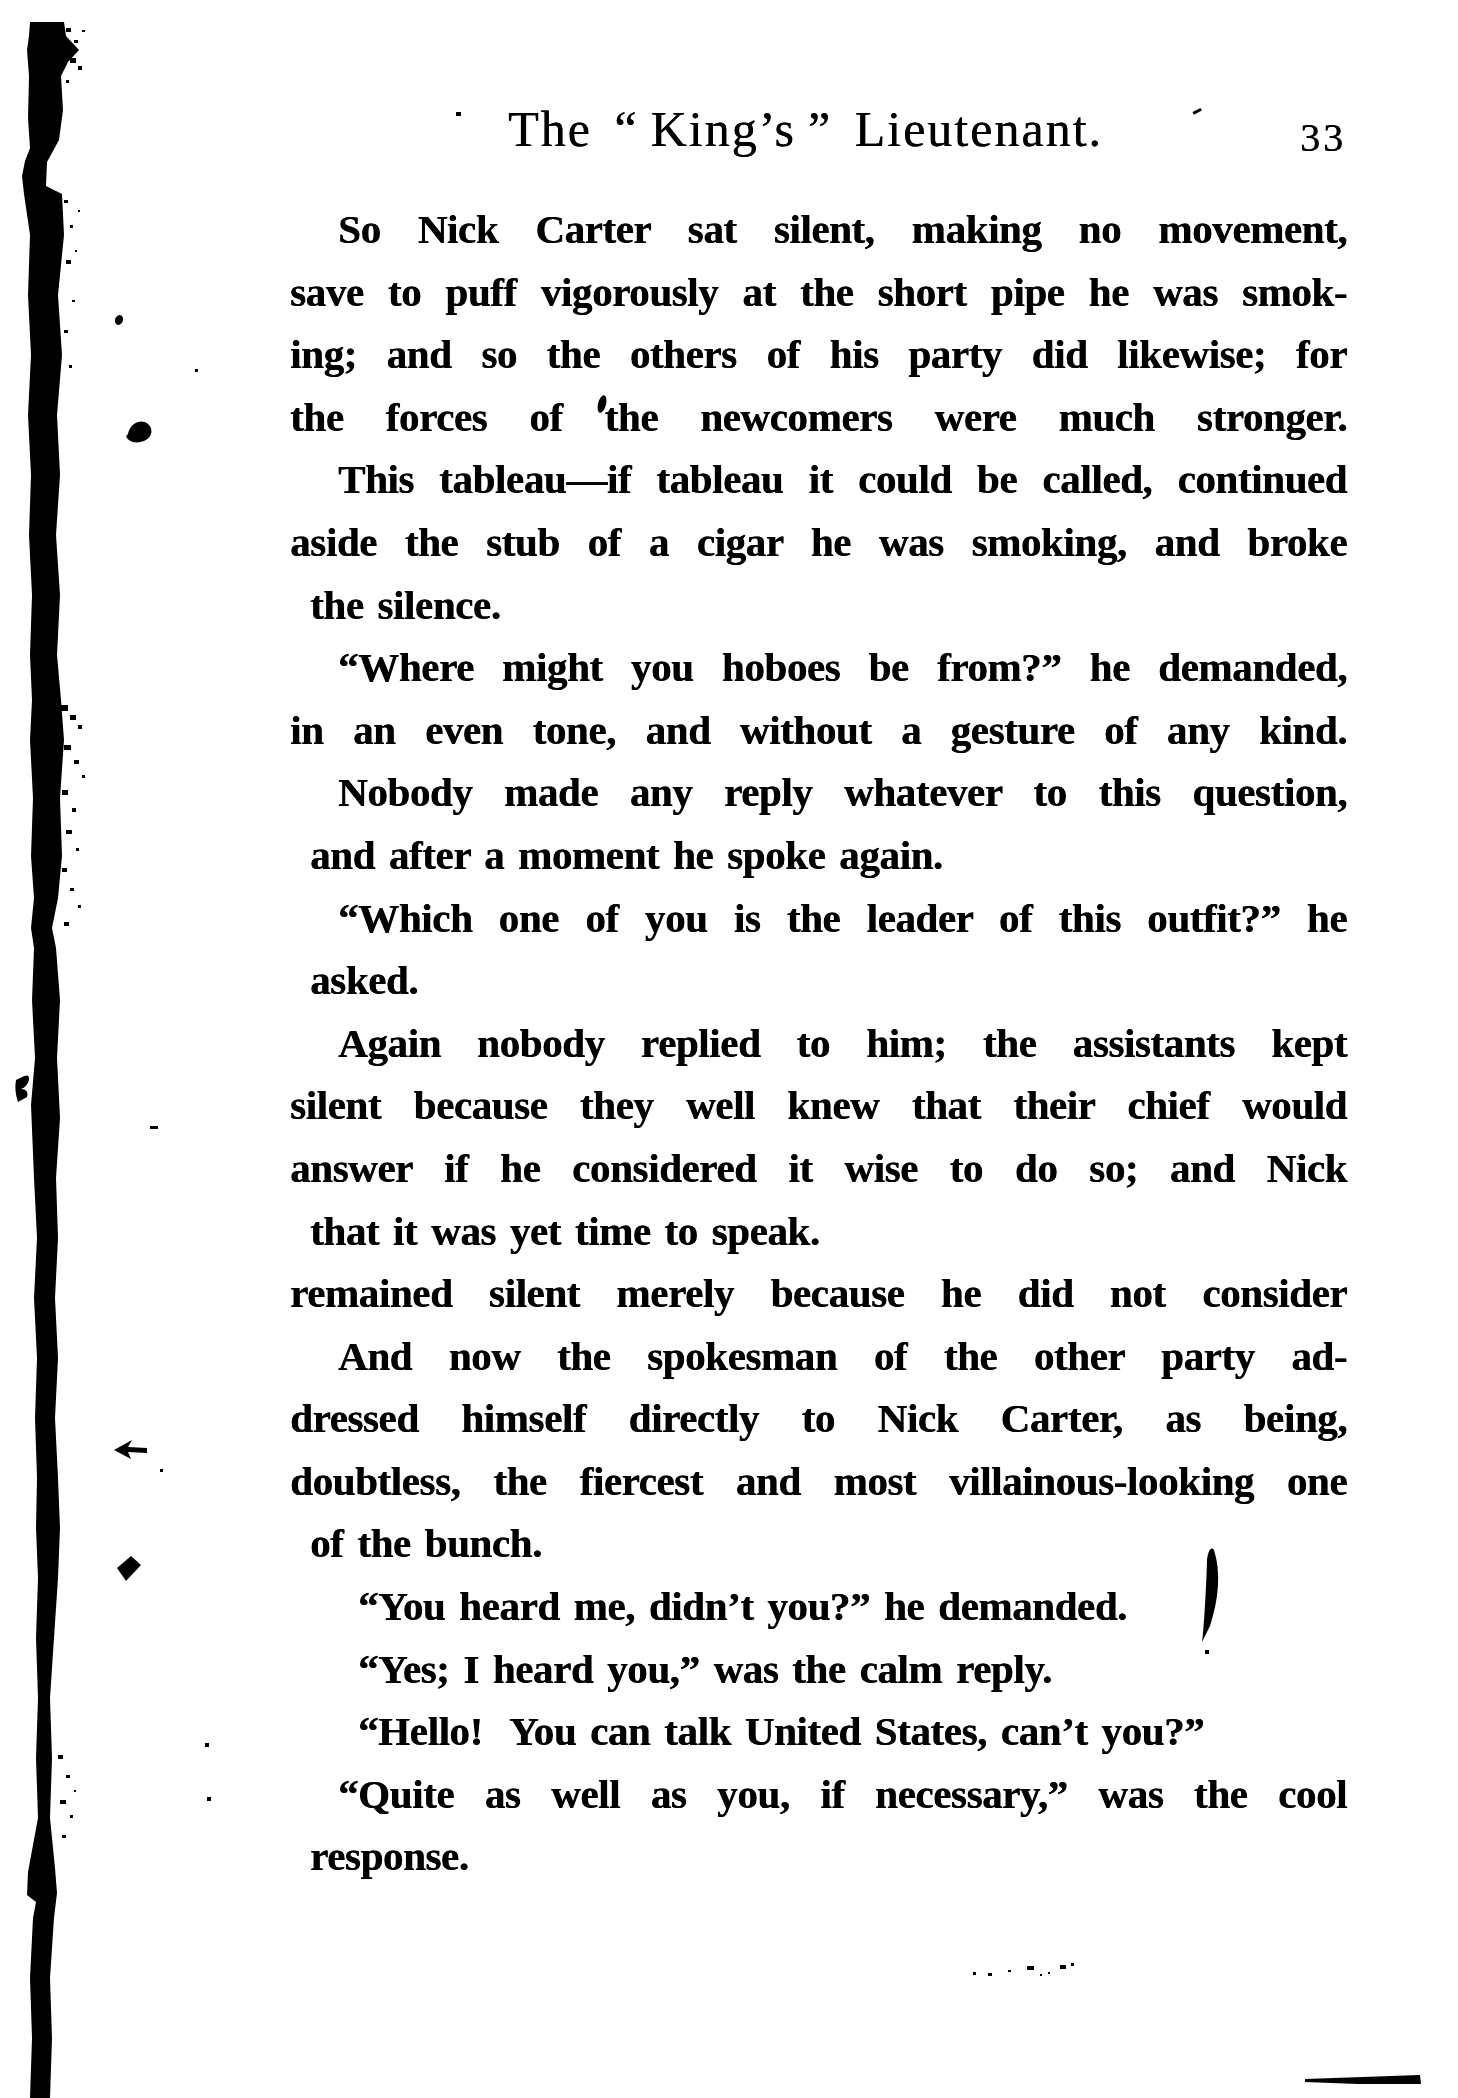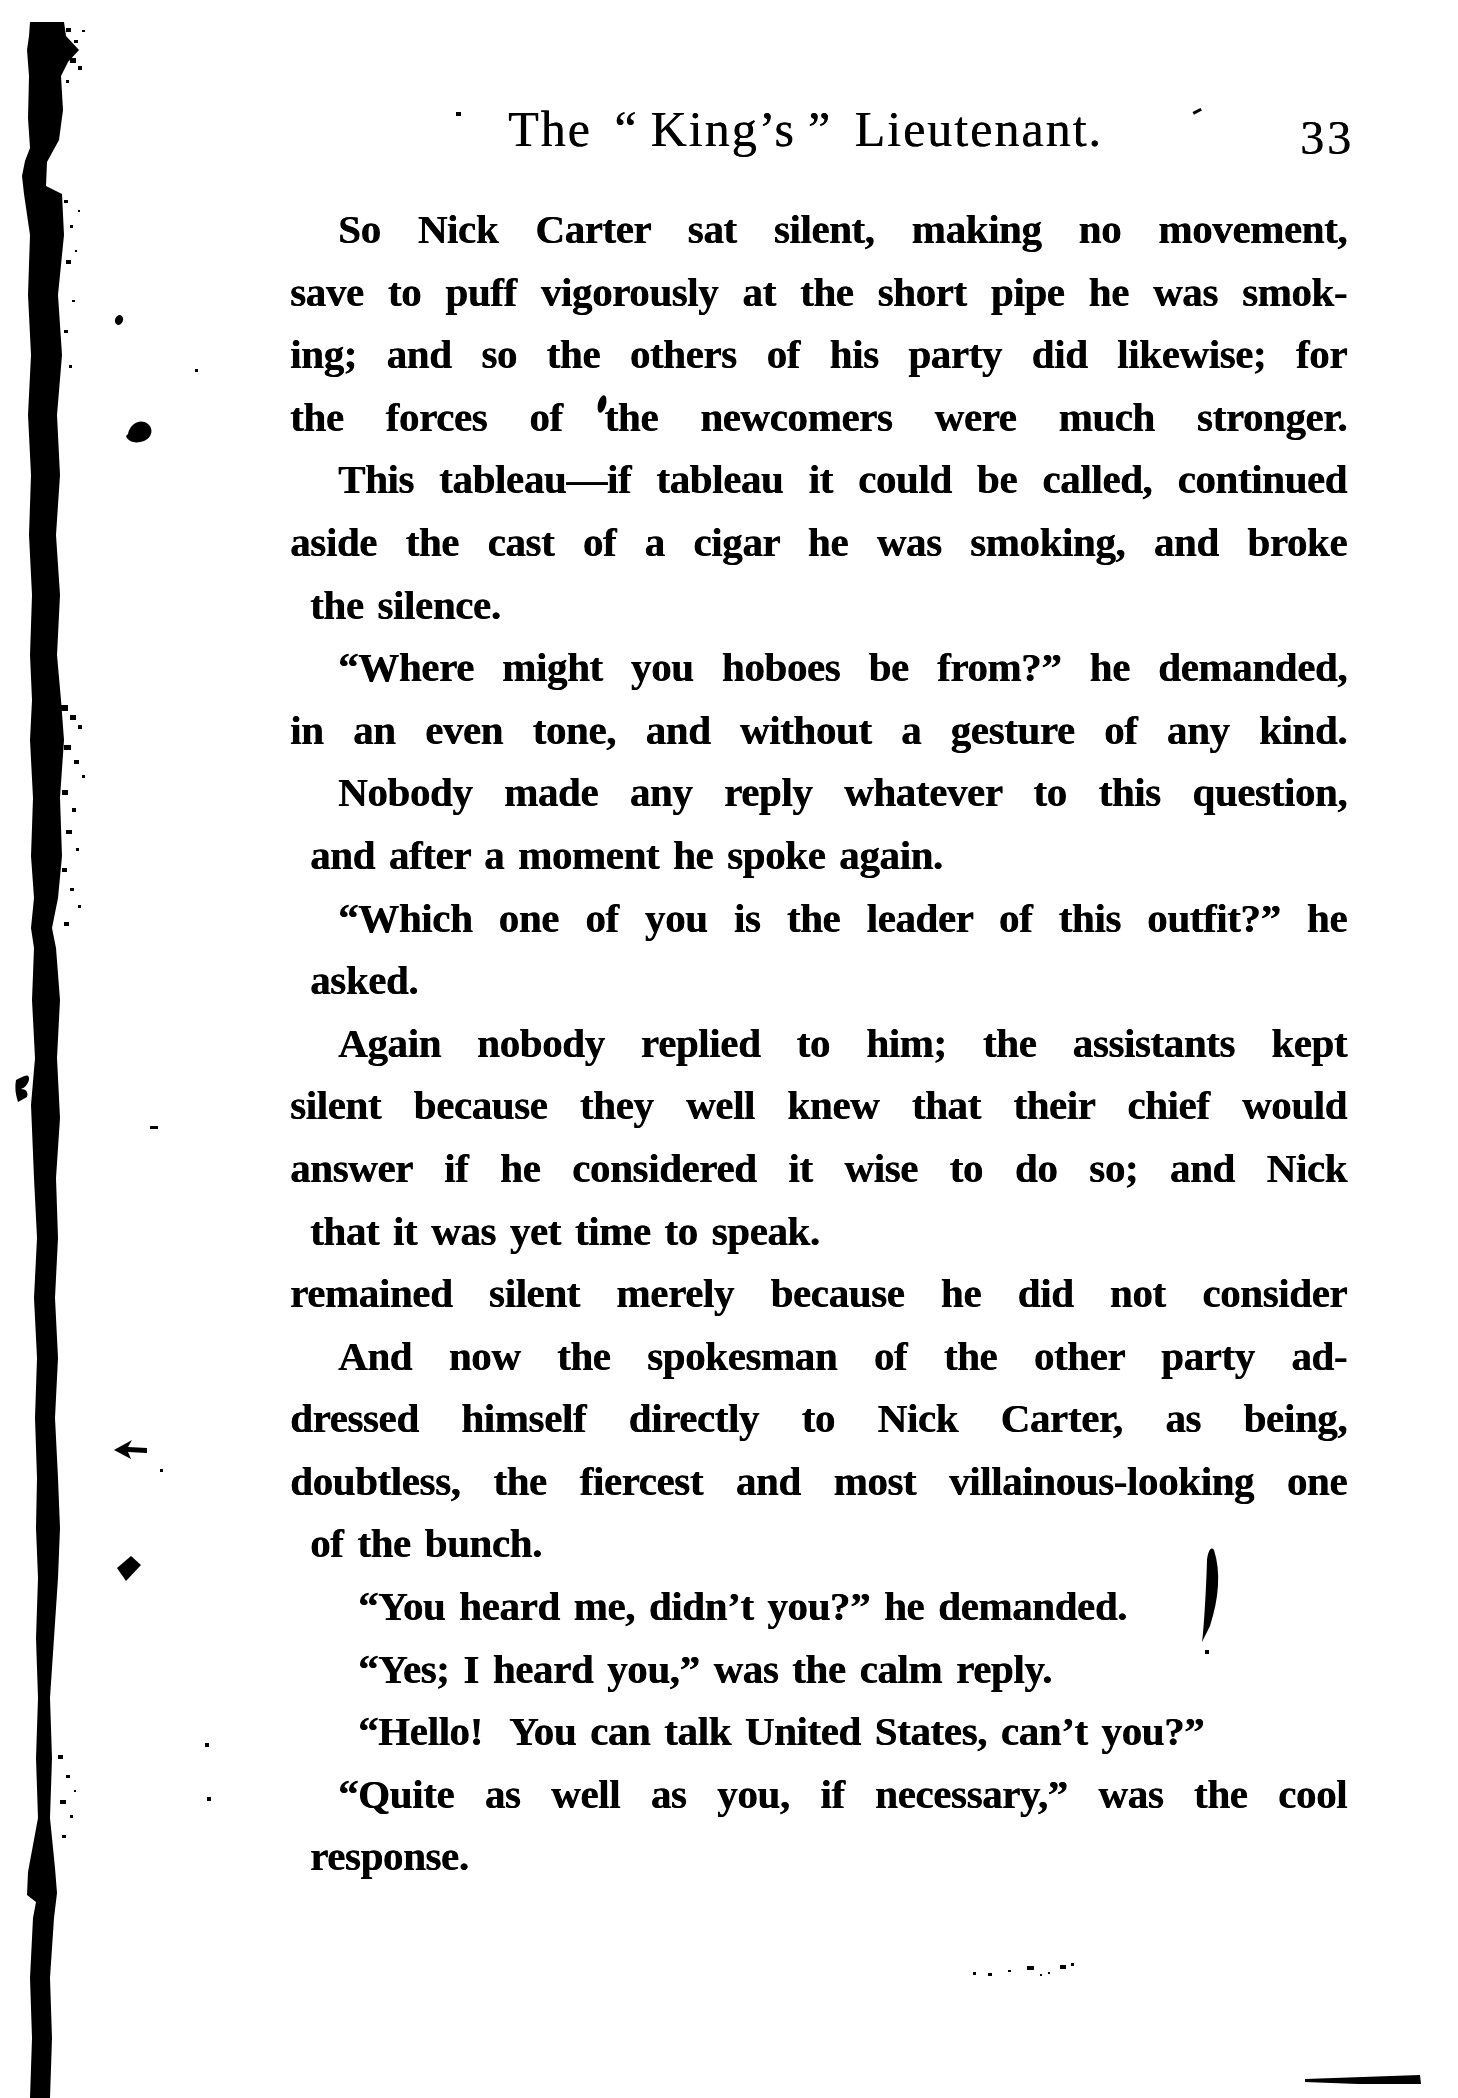--- a/index.html
+++ b/index.html
@@ -30,21 +30,21 @@
     font-size: 50px;
     line-height: 58px;
     letter-spacing: 2px;
     word-spacing: 8px;
     white-space: nowrap;
   }
   #page-number {
     position: absolute;
     left: 1300px;
     top: 111px;
-    font-size: 48px;
+    font-size: 40px;
     line-height: 54px;
     letter-spacing: 3px;
   }
   #body-text {
     position: absolute;
     left: 290px;
     top: 198px;
     width: 1057px;
     font-size: 41px;
     line-height: 62.6px;
@@ -78,21 +78,21 @@
   <div id="header-title">The “ King’s ” Lieutenant.</div>
 
   <div id="page-number">33</div>
 
   <div id="body-text">
       <div class="line indent">So Nick Carter sat silent, making no movement,</div>
       <div class="line">save to puff vigorously at the short pipe he was smok-</div>
       <div class="line">ing; and so the others of his party did likewise; for</div>
       <div class="line">the forces of the newcomers were much stronger.</div>
       <div class="line indent">This tableau—if tableau it could be called, continued</div>
-      <div class="line">aside the cast of a cigar he was smoking, and broke</div>
+      <div class="line">aside the stub of a cigar he was smoking, and broke</div>
       <div class="line last">the silence.</div>
       <div class="line indent">“Where might you hoboes be from?” he demanded,</div>
       <div class="line">in an even tone, and without a gesture of any kind.</div>
       <div class="line indent">Nobody made any reply whatever to this question,</div>
       <div class="line last">and after a moment he spoke again.</div>
       <div class="line indent">“Which one of you is the leader of this outfit?” he</div>
       <div class="line last">asked.</div>
       <div class="line indent">Again nobody replied to him; the assistants kept</div>
       <div class="line">silent because they well knew that their chief would</div>
       <div class="line">answer if he considered it wise to do so; and Nick</div>

